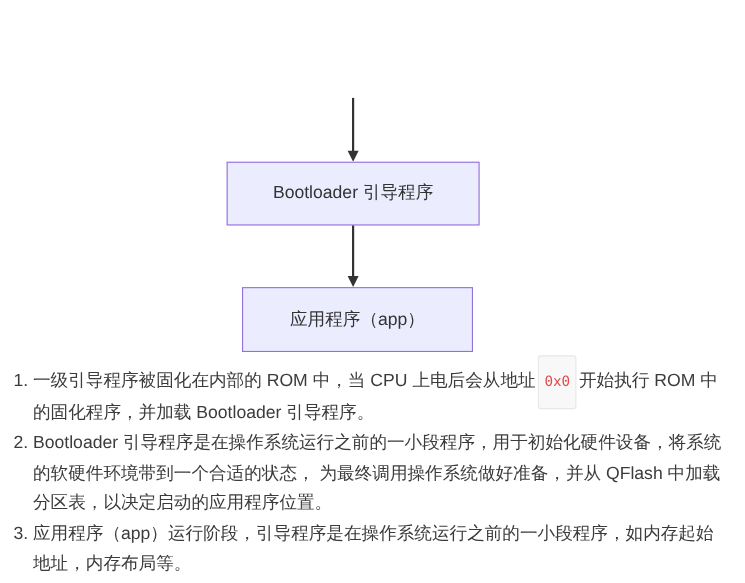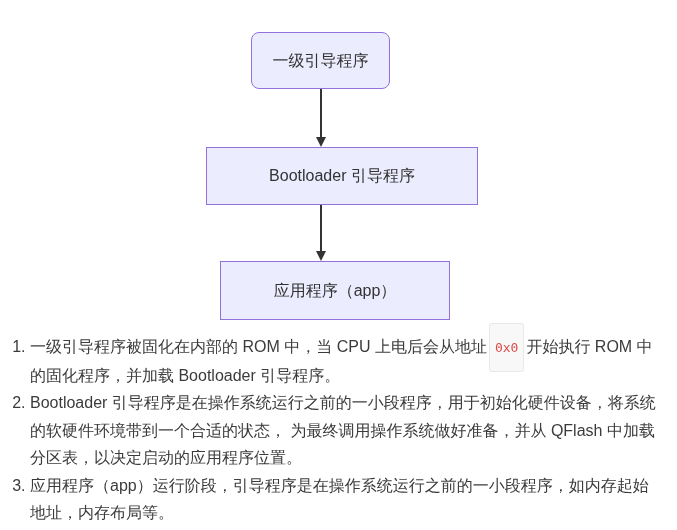--- a/index.html
+++ b/index.html
@@ -33,22 +33,22 @@
     color: var(--node-text);
     display: flex;
     align-items: center;
     justify-content: center;
     font-size: 16px;
     line-height: 1;
     white-space: nowrap;
   }
   .node.rounded { border-radius: 8px; }
   .node-1 { left: 251px; top: 32px;  width: 139px; height: 57px; }
-  .node-2 { left: 206px; top: 147px; width: 272px; height: 58px; }
-  .node-3 { left: 220px; top: 261px; width: 230px; height: 59px; }
+  .node-2 { left: 206px; top: 147px; width: 230px; height: 58px; }
+  .node-3 { left: 220px; top: 261px; width: 210px; height: 59px; }
   .arrow-line {
     position: absolute;
     width: 2px;
     background: var(--arrow-color);
     left: 320px;
   }
   .arrow-line.a1 { top: 89px;  height: 49px; }
   .arrow-line.a2 { top: 205px; height: 47px; }
   .arrow-head {
     position: absolute;
@@ -77,23 +77,20 @@
     border-radius: 3px;
     padding: 16px 5px;
     margin: 0 2px;
     white-space: nowrap;
   }
 </style>
 </head>
 <body>
 
 <div class="diagram">
-  <div class="node rounded node-1">
-    <span>一级引导程序</span>
-  </div>
 
   <div class="arrow-line a1"></div>
   <div class="arrow-head h1"></div>
 
   <div class="node node-2">
     <span>Bootloader 引导程序</span>
   </div>
 
   <div class="arrow-line a2"></div>
   <div class="arrow-head h2"></div>

